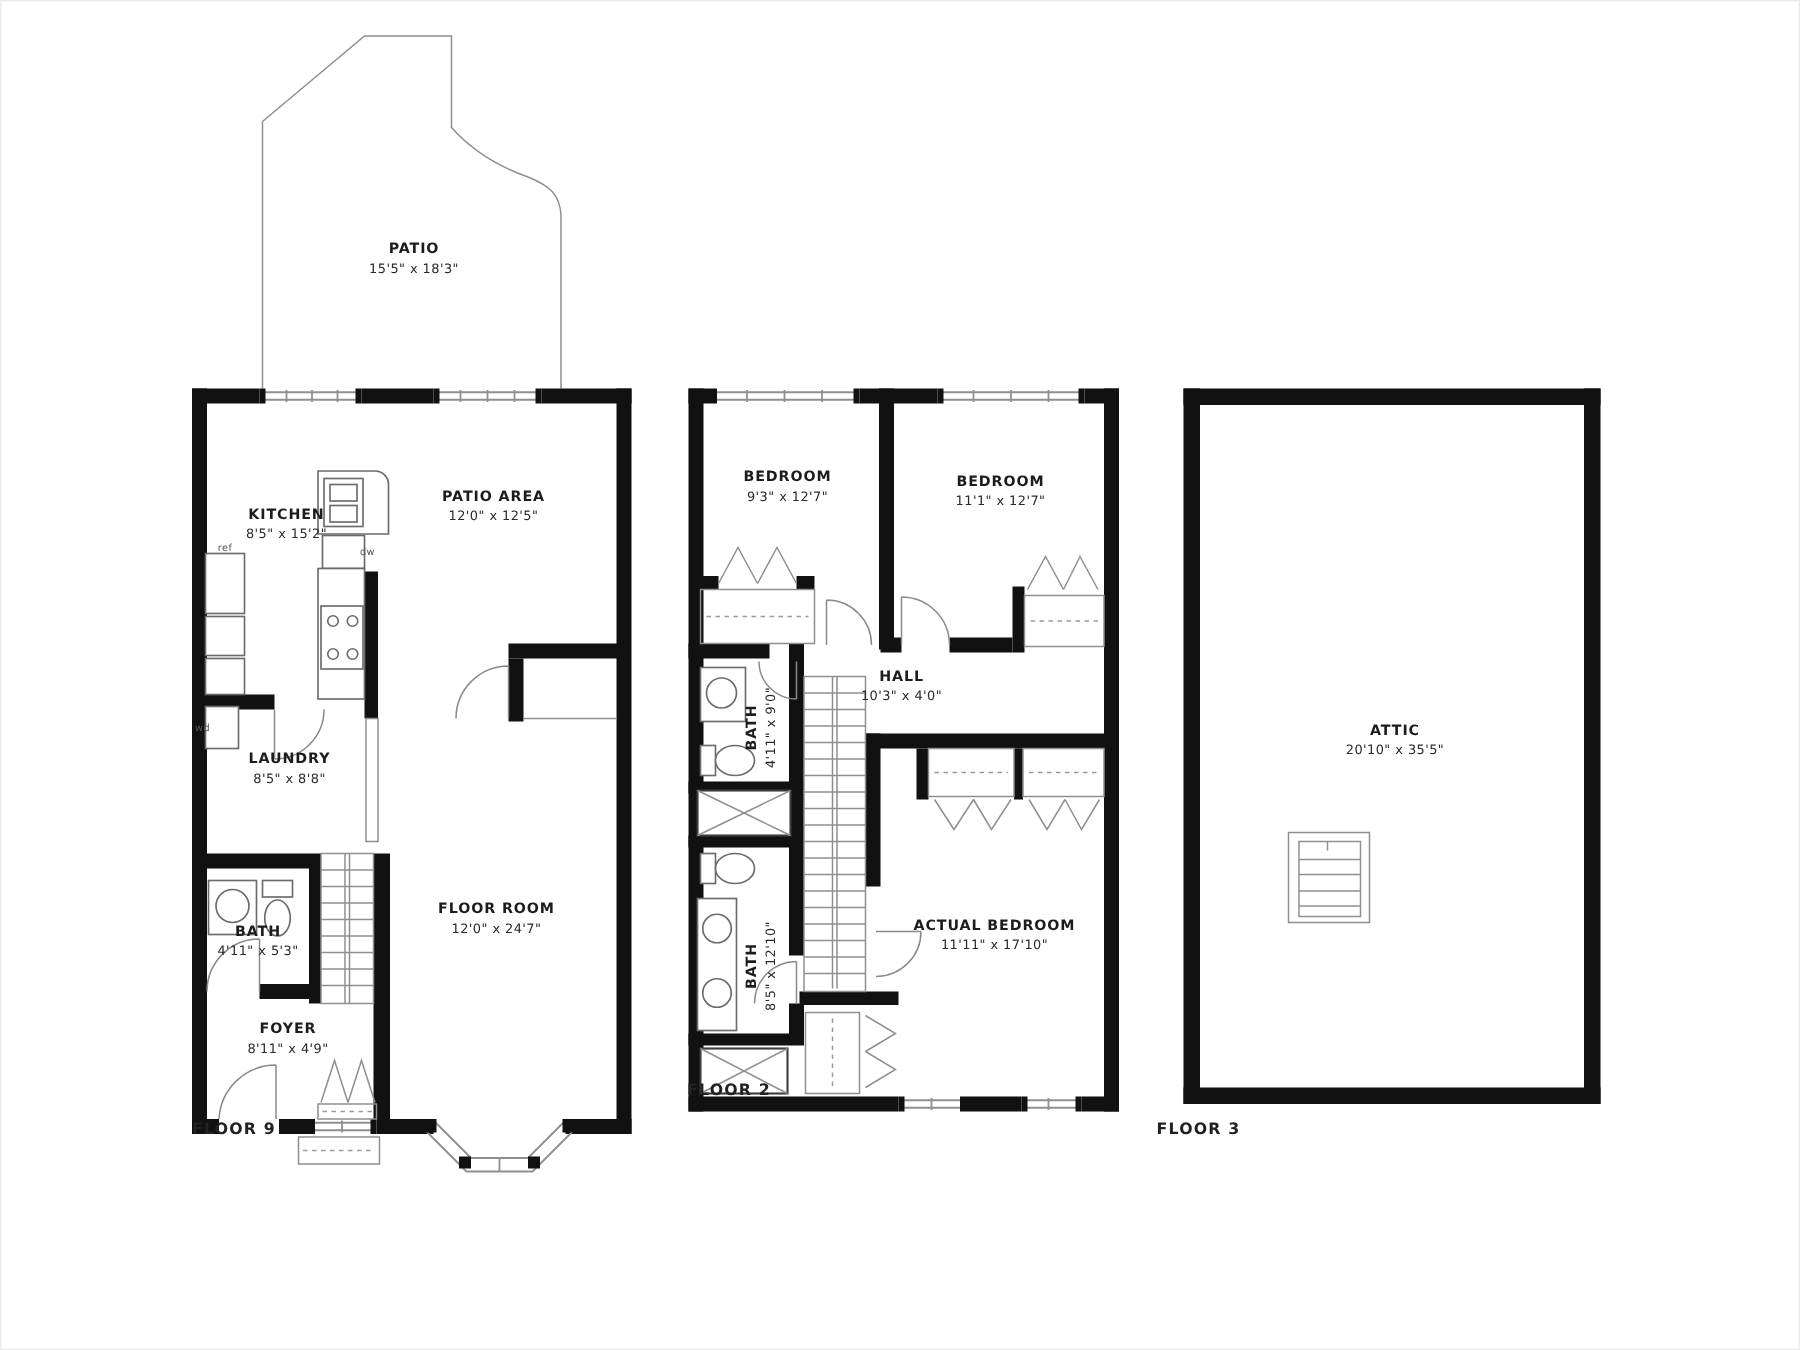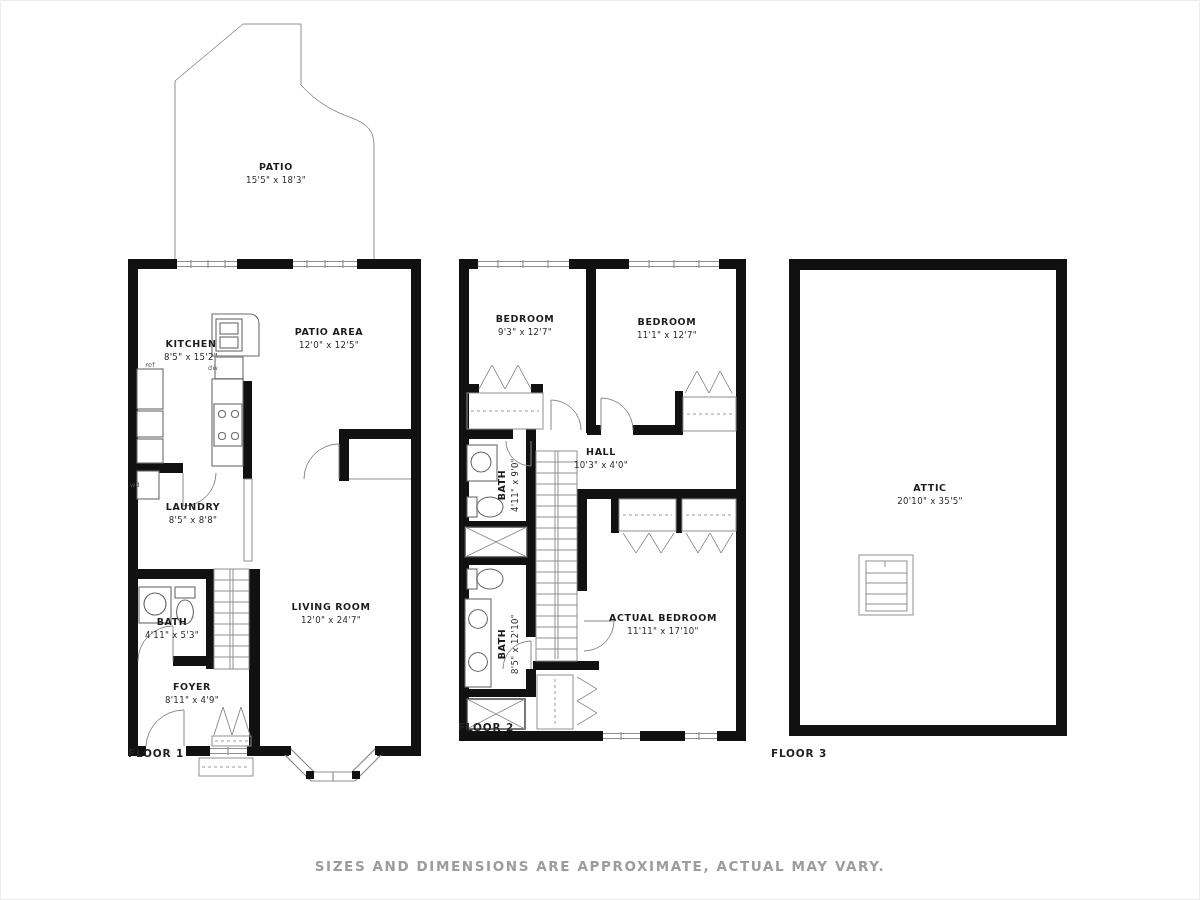--- a/index.html
+++ b/index.html
@@ -313,30 +313,30 @@
 </div>
 <div class="room-label" style="left:192px;top:512px">
   <span class="nm">LAUNDRY</span>
   <span class="dm">8'5" x 8'8"</span>
 </div>
 <div class="room-label" style="left:171px;top:627px">
   <span class="nm">BATH</span>
   <span class="dm">4'11" x 5'3"</span>
 </div>
 <div class="room-label" style="left:330px;top:612px">
-  <span class="nm">LIVING ROOM</span>
+  <span class="nm">FLOOR ROOM</span>
   <span class="dm">12'0" x 24'7"</span>
 </div>
 <div class="room-label" style="left:191px;top:692px">
   <span class="nm">FOYER</span>
   <span class="dm">8'11" x 4'9"</span>
 </div>
 
 <div class="fixture-label" style="left:149px;top:364px">ref</div>
-<div class="fixture-label" style="left:212px;top:367px">dw</div>
+<div class="fixture-label" style="left:244px;top:367px">dw</div>
 <div class="fixture-label" style="left:134px;top:484px">wd</div>
 
 <div class="room-label" style="left:524px;top:324px">
   <span class="nm">BEDROOM</span>
   <span class="dm">9'3" x 12'7"</span>
 </div>
 <div class="room-label" style="left:666px;top:327px">
   <span class="nm">BEDROOM</span>
   <span class="dm">11'1" x 12'7"</span>
 </div>
@@ -355,19 +355,18 @@
 <div class="room-label" style="left:662px;top:623px">
   <span class="nm">ACTUAL BEDROOM</span>
   <span class="dm">11'11" x 17'10"</span>
 </div>
 
 <div class="room-label" style="left:929px;top:493px">
   <span class="nm">ATTIC</span>
   <span class="dm">20'10" x 35'5"</span>
 </div>
 
-<div class="floor-tag" style="left:127px;top:746px">FLOOR 1</div>
+<div class="floor-tag" style="left:127px;top:746px">FLOOR 9</div>
 <div class="floor-tag" style="left:457px;top:720px">FLOOR 2</div>
 <div class="floor-tag" style="left:770px;top:746px">FLOOR 3</div>
 
-<div class="footer">SIZES AND DIMENSIONS ARE APPROXIMATE, ACTUAL MAY VARY.</div>
 
 </div>
 
 </body></html>

